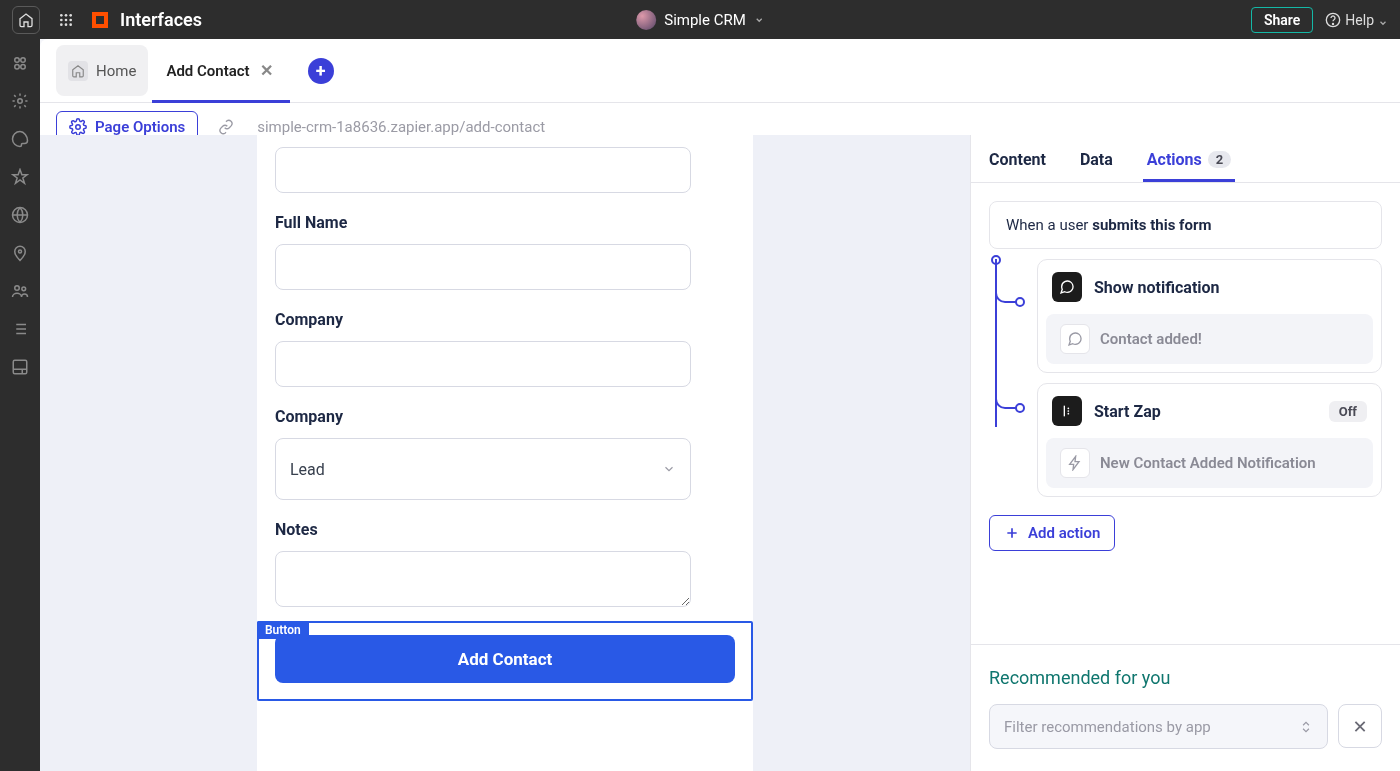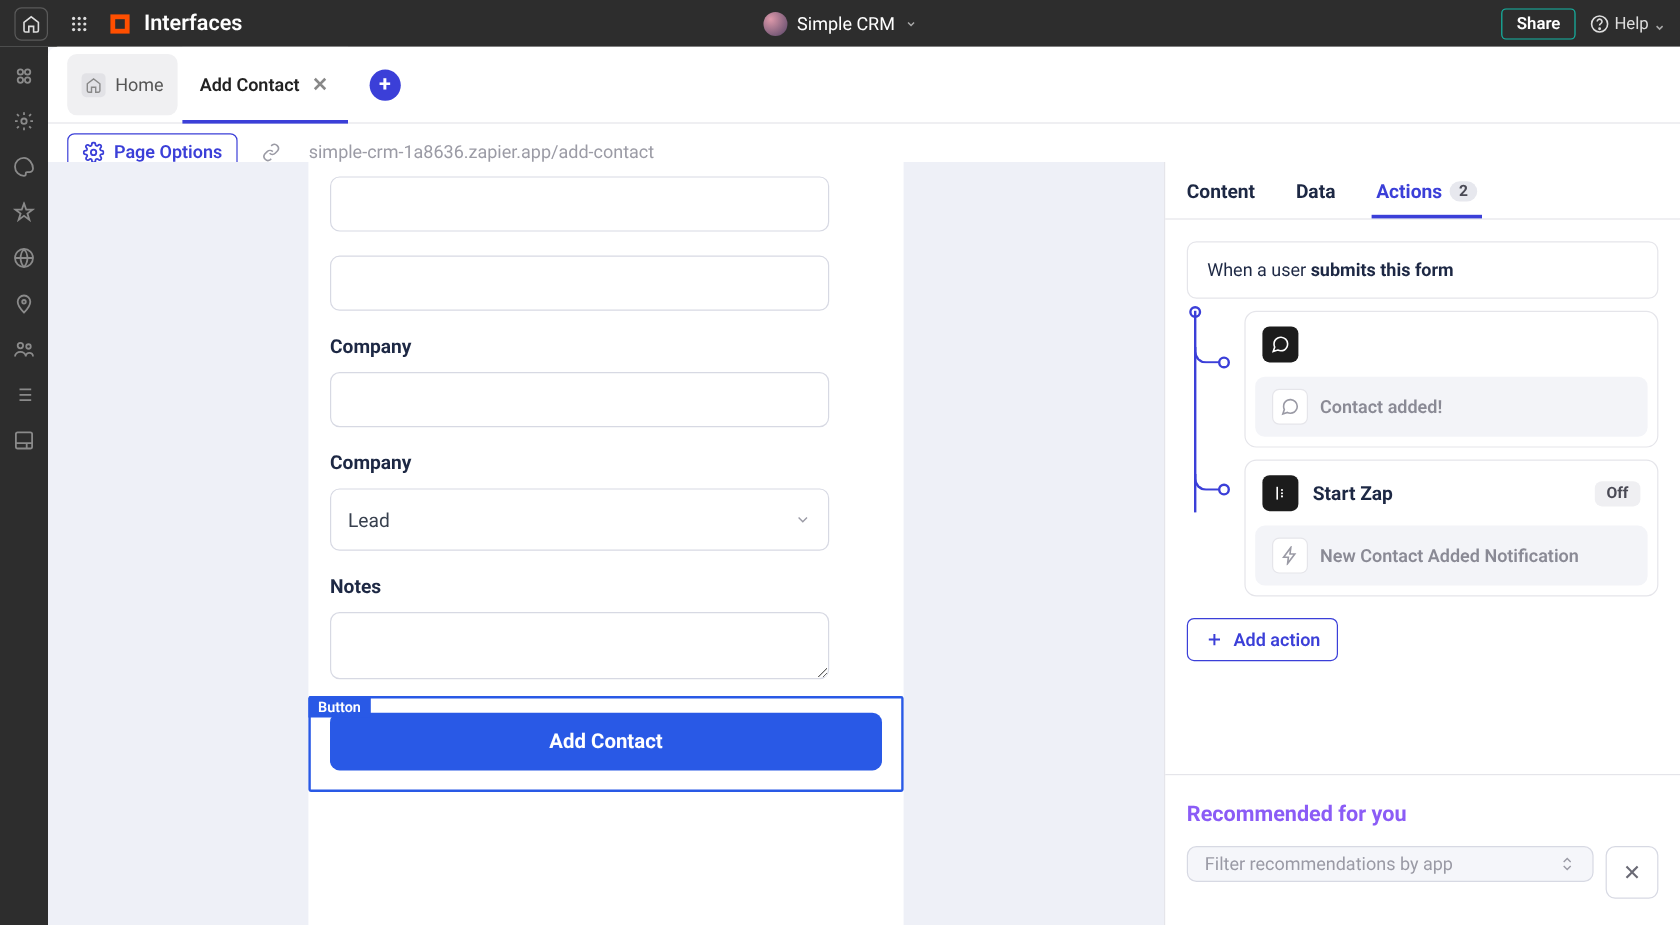--- a/index.html
+++ b/index.html
@@ -43,21 +43,21 @@
   .url { display: flex; align-items: center; gap: 23px; color: #9b9ba5; font-size: 15px; }
 
   
   .content { position: absolute; top: 96px; left: 0; right: 0; bottom: 0; display: flex; background: #eef0f7; }
   .canvas { flex: 1; overflow: hidden; display: flex; justify-content: center; }
   .form-card { width: 496px; background: #fff; margin-top: 0; padding: 4px 18px 30px 18px; position: relative; }
   .field { margin-top: 8px; margin-bottom: 20px; }
   .flabel { font-size: 16px; font-weight: 700; color: #1d2844; margin-bottom: 12px; display: flex; gap: 8px; }
   .req { font-weight: 400; color: #6b7280; }
   .textin { width: 416px; height: 46px; border: 1px solid #d7d9e3; border-radius: 8px; background: #fff; padding: 0 14px; font-size: 15px; }
-  .select { width: 416px; height: 52px; border: 1px solid #d7d9e3; border-radius: 8px; background: #fff; padding: 0 14px; font-size: 16px; color: #38404e; display: flex; align-items: center; justify-content: space-between; cursor: pointer; }
+  .select { width: 416px; height: 62px; border: 1px solid #d7d9e3; border-radius: 8px; background: #fff; padding: 0 14px; font-size: 16px; color: #38404e; display: flex; align-items: center; justify-content: space-between; cursor: pointer; }
   .textarea { width: 416px; height: 56px; border: 1px solid #d7d9e3; border-radius: 8px; background: #fff; padding: 10px 14px; font-size: 15px; resize: both; }
 
   .btn-wrap { position: relative; border: 2px solid #2959e6; border-radius: 2px; padding: 12px 16px 16px 16px; margin-left: -18px; margin-right: -18px; }
   .btn-tag { position: absolute; top: -2px; left: -2px; background: #2959e6; color: #fff; font-size: 12px; padding: 2px 8px; border-radius: 2px 0 2px 0; font-weight: 600; }
   .primary-btn { width: 100%; height: 48px; background: #2959e6; color: #fff; border: none; border-radius: 8px; font-size: 17px; font-weight: 700; cursor: pointer; }
 
   
   .rpanel { width: 430px; border-left: 1px solid #e5e5ea; background: #fff; display: flex; flex-direction: column; }
   .rtabs { display: flex; align-items: center; gap: 34px; padding: 14px 18px 0 18px; border-bottom: 1px solid #e5e5ea; height: 48px; }
   .rtab { font-size: 16px; font-weight: 700; color: #1d2844; cursor: pointer; position: relative; display: flex; align-items: center; gap: 6px; padding-bottom: 12px; }
@@ -79,23 +79,23 @@
   .ac-icon.dark { background: #1c1c1c; color: #fff; }
   .ac-title { font-size: 16px; font-weight: 700; color: #1d2844; flex: 1; }
   .off-badge { background: #efeff2; color: #4a4a55; font-size: 13px; font-weight: 700; border-radius: 6px; padding: 3px 10px; }
   .ac-sub { background: #f3f4f8; padding: 10px 14px; display: flex; align-items: center; gap: 10px; margin: 0 8px 8px 8px; border-radius: 8px; }
   .ac-sub .sicon { width: 30px; height: 30px; border-radius: 6px; background: #fff; border: 1px solid #e5e5ea; display: flex; align-items: center; justify-content: center; color: #9a9aa5; }
   .ac-sub .stext { color: #8a8a95; font-size: 15px; font-weight: 600; }
 
   .add-action { margin-top: 18px; display: inline-flex; align-items: center; gap: 8px; border: 1px solid #3b3fd8; color: #3b3fd8; background: #fff; padding: 8px 14px; border-radius: 6px; font-size: 15px; font-weight: 600; cursor: pointer; }
 
   .recs { border-top: 1px solid #e5e5ea; padding: 22px 18px; }
-  .recs h3 { font-size: 18px; font-weight: 700; color: #8b5cf6; margin-bottom: 16px; }
+  .recs h3 { font-size: 18px; font-weight: 400; color: #0f766e; margin-bottom: 16px; }
   .rec-row { display: flex; gap: 10px; }
-  .filter-sel { flex: 1; height: 30px; border: 1px solid #d7d9e3; border-radius: 8px; background: #f5f6fa; padding: 0 14px; font-size: 15px; color: #9a9aa5; display: flex; align-items: center; justify-content: space-between; cursor: pointer; }
+  .filter-sel { flex: 1; height: 45px; border: 1px solid #d7d9e3; border-radius: 8px; background: #f5f6fa; padding: 0 14px; font-size: 15px; color: #9a9aa5; display: flex; align-items: center; justify-content: space-between; cursor: pointer; }
   .close-rec { width: 44px; height: 44px; border: 1px solid #d7d9e3; border-radius: 8px; background: #fff; display: flex; align-items: center; justify-content: center; color: #6a6a75; cursor: pointer; font-size: 18px; }
 
   svg { display: block; }
 </style>
 </head>
 <body>
 
 <div class="topbar">
   <div class="left">
     <div class="icon-btn home-outline">
@@ -235,20 +235,23 @@
     </div>
   </div>
 
   <div class="content">
     <div class="canvas">
       <div class="form-card">
         <div class="field">
           <input class="textin" type="text" style="">
         </div>
         <div class="field">
+          <div class="flabel">
+              <span>Full Name</span>
+            </div>
           <input class="textin" type="text" style="">
         </div>
         <div class="field">
           <div class="flabel">
               <span>Company</span>
             </div>
           <input class="textin" type="text" style="">
         </div>
         <div class="field">
           <div class="flabel">
@@ -303,20 +306,21 @@
               <div class="fd"></div>
             </div>
 
           <div class="action-card">
             <div class="ac-head">
               <div class="ac-icon dark">
                 <svg width="16" height="16" viewBox="0 0 24 24" fill="none" stroke="#fff" stroke-width="2">
                     <path d="M21 11.5a8.38 8.38 0 0 1-.9 3.8 8.5 8.5 0 0 1-7.6 4.7 8.38 8.38 0 0 1-3.8-.9L3 21l1.9-5.7a8.38 8.38 0 0 1-.9-3.8 8.5 8.5 0 0 1 4.7-7.6 8.38 8.38 0 0 1 3.8-.9h.5a8.48 8.48 0 0 1 8 8v.5z"></path>
                   </svg>
               </div>
+              <div class="ac-title">Show notification</div>
             </div>
             <div class="ac-sub">
               <div class="sicon">
                 <svg width="16" height="16" viewBox="0 0 24 24" fill="none" stroke="currentColor" stroke-width="2">
                     <path d="M21 11.5a8.38 8.38 0 0 1-.9 3.8 8.5 8.5 0 0 1-7.6 4.7 8.38 8.38 0 0 1-3.8-.9L3 21l1.9-5.7a8.38 8.38 0 0 1-.9-3.8 8.5 8.5 0 0 1 4.7-7.6 8.38 8.38 0 0 1 3.8-.9h.5a8.48 8.48 0 0 1 8 8v.5z"></path>
                   </svg>
               </div>
               <div class="stext">Contact added!</div>
             </div>
           </div>

